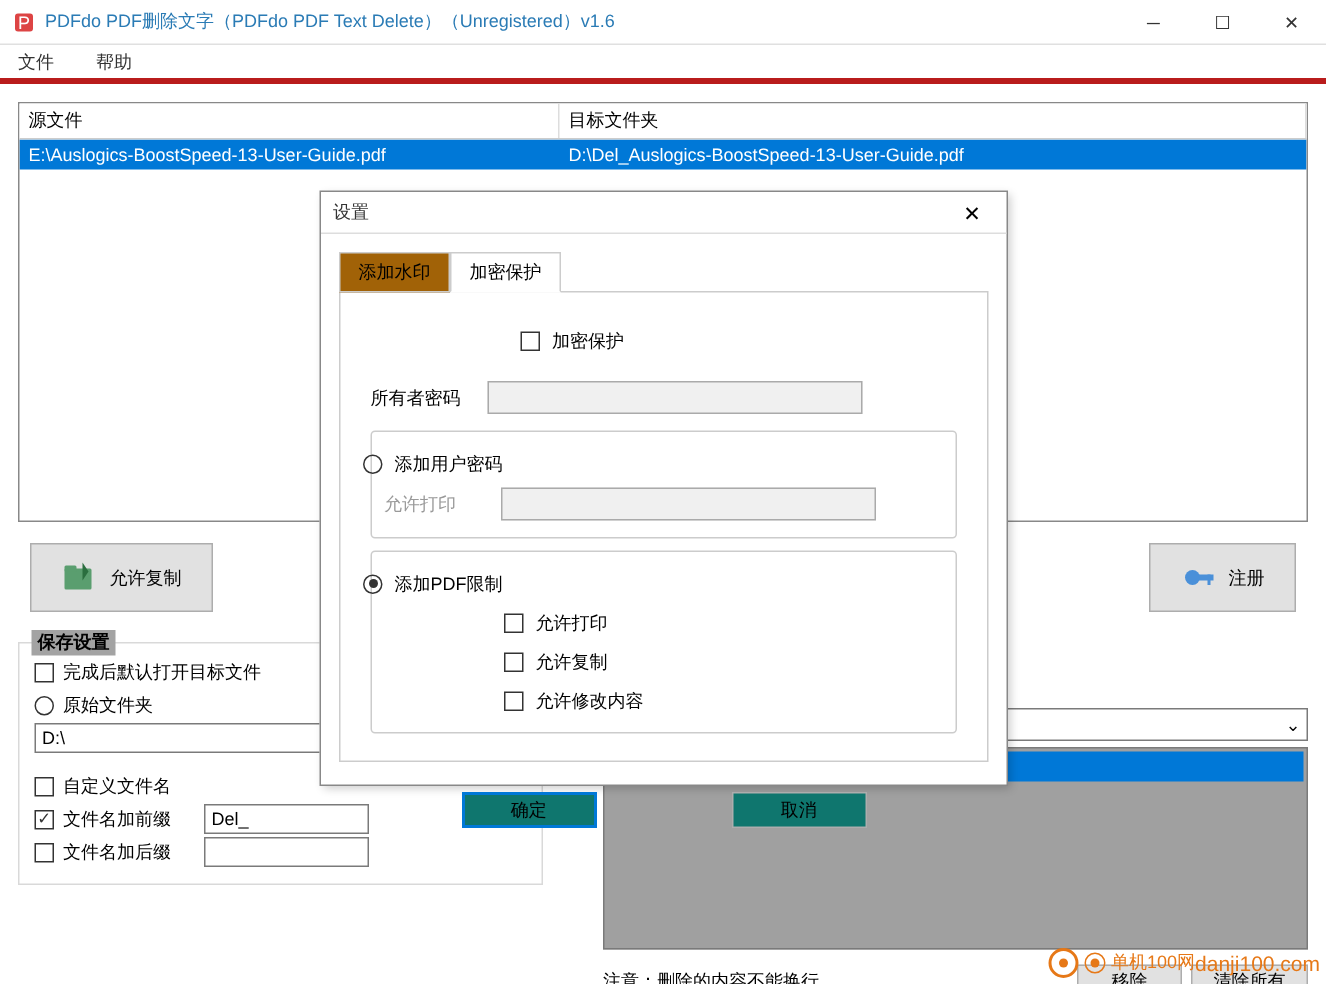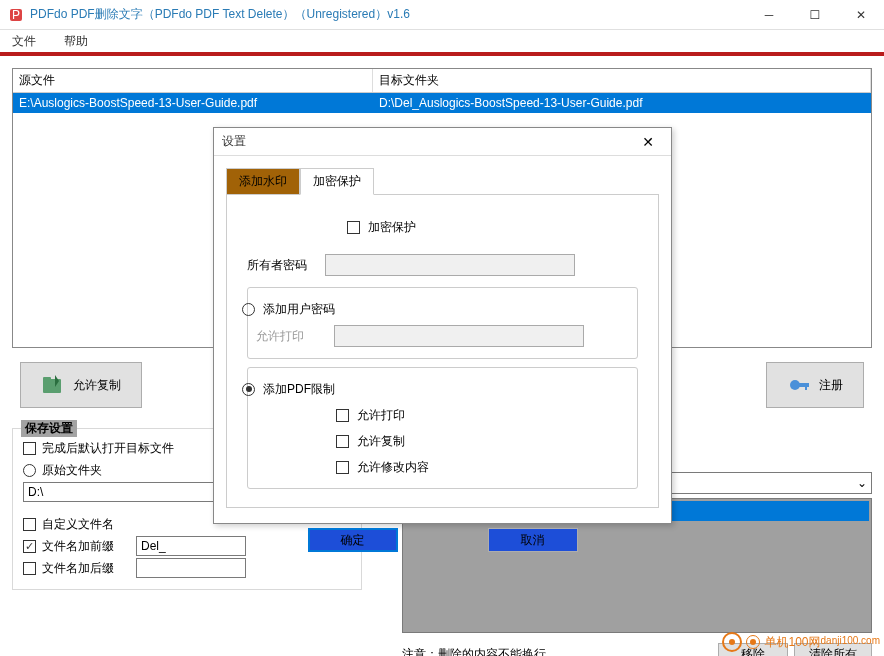--- a/index.html
+++ b/index.html
@@ -64,21 +64,21 @@
 .dialog .tab { padding: 4px 12px; border: 1px solid #ccc; background: #a16207; cursor: default; }
 .dialog .tab.active { background: #fff; border-bottom-color: #fff; }
 .dialog .tabbody { border: 1px solid #ccc; margin: 0 12px 12px 12px; padding: 18px 20px; margin-top: -1px; }
 .dialog .frow { display: flex; align-items: center; gap: 8px; height: 28px; }
 .dialog .frow .lbl { width: 70px; }
 .dialog .dtxt { border: 1px solid #aaa; background: #f0f0f0; height: 22px; width: 250px; }
 .dialog .fieldset { border: 1px solid #ccc; border-radius: 3px; padding: 8px 12px 8px 8px; margin-top: 8px; }
 .dialog .fsrow { display: flex; align-items: center; gap: 8px; height: 26px; }
 .dialog .fsrow.hdr { margin-left: -14px; }
 .dialog .dbtns { display: flex; justify-content: center; gap: 90px; padding: 8px 0; }
-.dialog .dbtn { width: 90px; height: 24px; border: 1px solid #adadad; background: #1d4ed8; display: flex; align-items: center; justify-content: center; cursor: default; }
+.dialog .dbtn { width: 90px; height: 24px; border: 1px solid #adadad; background: #0f766e; display: flex; align-items: center; justify-content: center; cursor: default; }
 .dialog .dbtn.primary { border: 2px solid #0078d7; }
 
 
 .watermark { position: absolute; right: 4px; bottom: 4px; color: #e67817; font-size: 14px; display: flex; align-items: center; gap: 4px; z-index: 20; }
 .wmcircle { width: 20px; height: 20px; border: 2px solid #e67817; border-radius: 50%; display: flex; align-items: center; justify-content: center; }
 .wmcircle::after { content: ""; width: 6px; height: 6px; background: #e67817; border-radius: 50%; }
 </style>
 </head>
 <body>
 
@@ -240,15 +240,15 @@
     <div class="dbtn primary">确定</div>
     <div class="dbtn">取消</div>
   </div>
 </div>
 
 <div class="watermark">
   <span class="wmcircle"></span>
   <span class="wmcircle" style="width:14px;height:14px;border-width:1px"></span>
   <span style="display:flex;flex-direction:row;line-height:1">
     <span>单机100网</span>
-    <span style="font-size:10px">danji100.com</span>
+    <span style="font-size:14px">danji100.com</span>
   </span>
 </div>
 
 </body></html>

